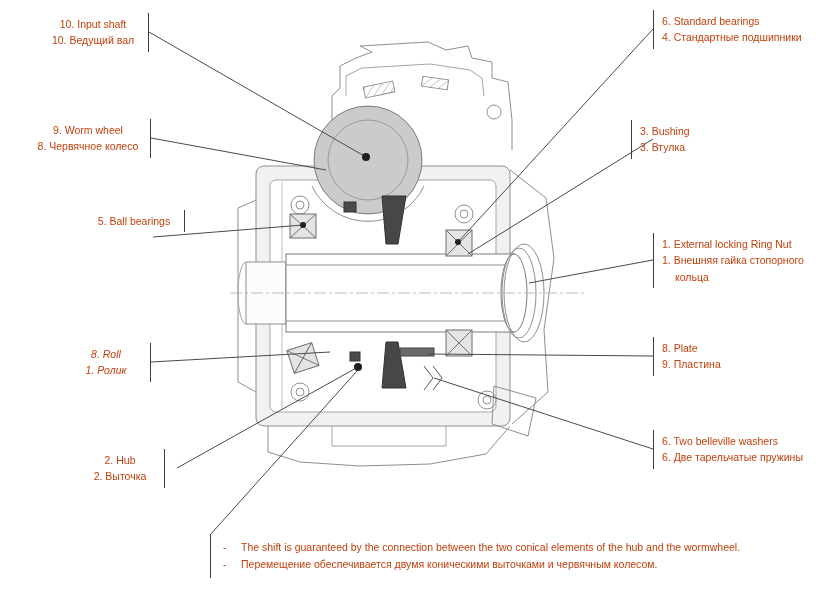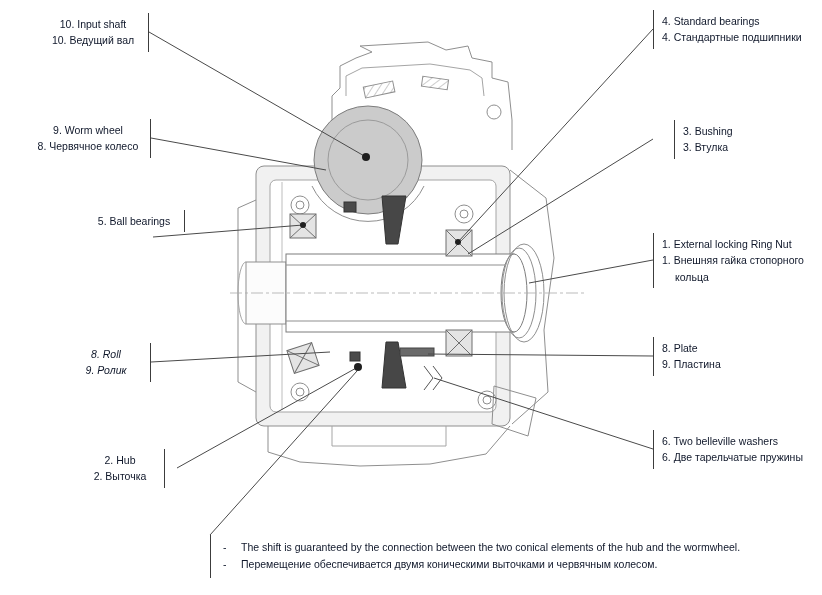--- a/index.html
+++ b/index.html
@@ -3,21 +3,21 @@
 <meta charset="utf-8">
 <style>
   * { box-sizing: border-box; }
   html, body { margin: 0; padding: 0; background: #ffffff; }
   .page {
     position: relative;
     width: 822px;
     height: 595px;
     background: #ffffff;
     font-family: "Liberation Sans", sans-serif;
-    color: #0f172a;
+    color: #c2410c;
     overflow: hidden;
   }
   svg.layer { position: absolute; left: 0; top: 0; }
   .label {
     position: absolute;
     font-size: 10.5px;
     line-height: 1.55;
   }
   .label-left {
     text-align: center;
@@ -174,34 +174,34 @@
     <div class="line">9. Worm wheel</div>
     <div class="line">8. Червячное колесо</div>
   </div>
 
   <div class="label label-left" style="left:60px; top:210px; width:93px;margin-left:32px;">
     <div class="line">5. Ball bearings</div>
   </div>
 
   <div class="label label-left" style="left:70px; top:343px; width:81px;font-style:italic;">
     <div class="line">8. Roll</div>
-    <div class="line">9. Ролик</div>
+    <div class="line">1. Ролик</div>
   </div>
 
   <div class="label label-left" style="left:84px; top:449px; width:81px;">
     <div class="line">2. Hub</div>
     <div class="line">2. Выточка</div>
   </div>
 
   <div class="label label-right" style="left:653px; top:10px; width:170px;">
-    <div class="line">4. Standard bearings</div>
+    <div class="line">6. Standard bearings</div>
     <div class="line">4. Стандартные подшипники</div>
   </div>
 
-  <div class="label label-right" style="left:674px; top:120px; width:120px;">
+  <div class="label label-right" style="left:631px; top:120px; width:120px;">
     <div class="line">3. Bushing</div>
     <div class="line">3. Втулка</div>
   </div>
 
   <div class="label label-right" style="left:653px; top:233px; width:178px;">
     <div class="line">1. External locking Ring Nut</div>
     <div class="line">1. Внешняя гайка стопорного кольца</div>
   </div>
 
   <div class="label label-right" style="left:653px; top:337px; width:110px;">

